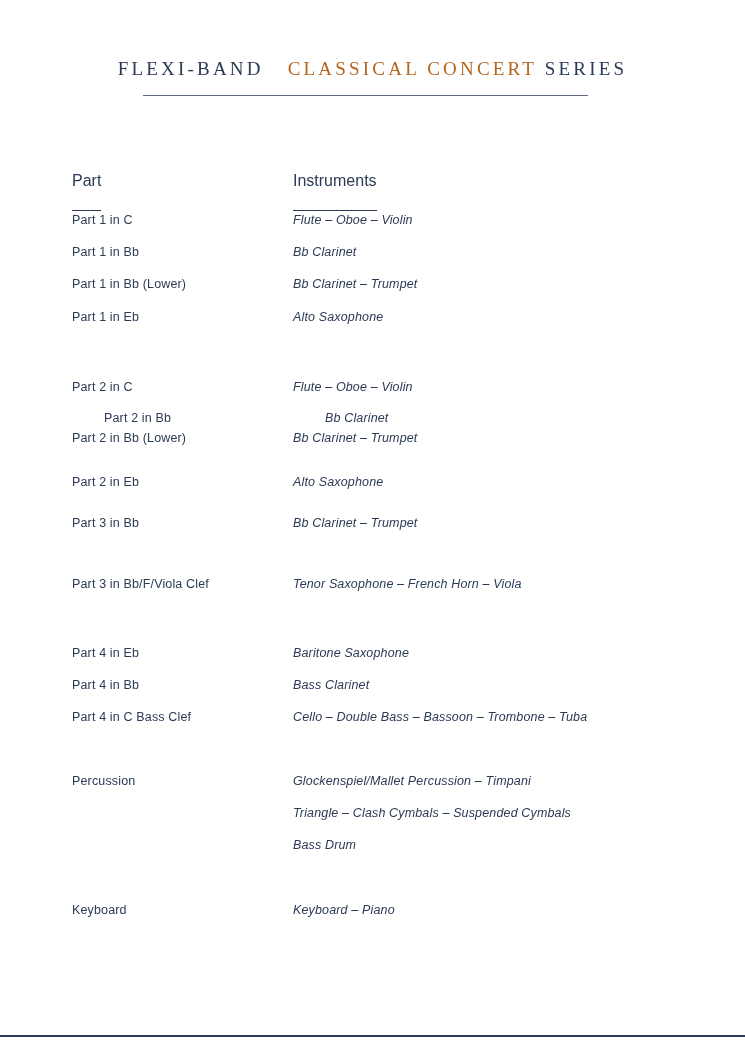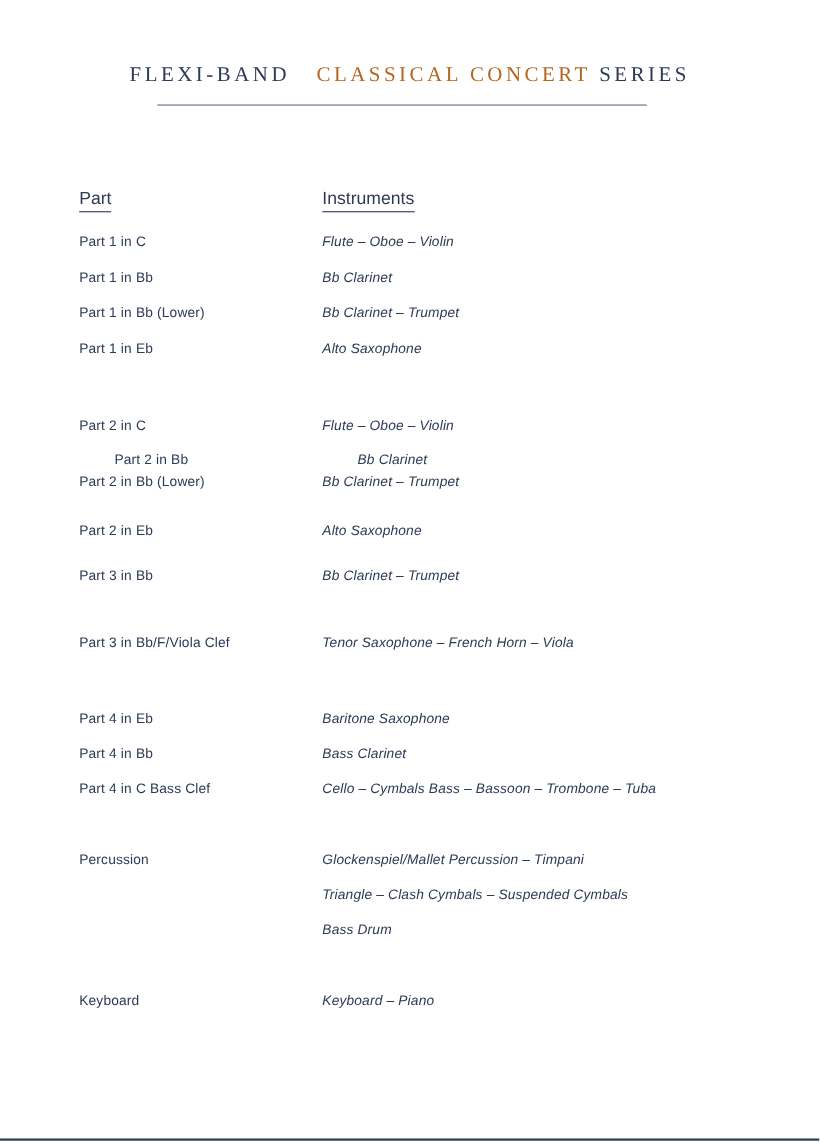--- a/index.html
+++ b/index.html
@@ -58,21 +58,21 @@
     font-size: 15px;
     letter-spacing: 4.2px;
     color: #2b3a55;
   }
   
   .col-head {
     position: absolute;
     font-family: "Liberation Sans", sans-serif;
     font-size: 16px;
     color: #2b3a55;
-    padding-bottom: 2px;
+    padding-bottom: 20px;
     border-bottom: 1.4px solid #2b3a55;
   }
   .col-head.part {
     left: 72px;
     top: 172px;
   }
   .col-head.instruments {
     left: 293px;
     top: 172px;
   }
@@ -177,21 +177,21 @@
       <div class="row" style="top: 646px;">
         <div class="cell-part">Part 4 in Eb</div>
         <div class="cell-instr">Baritone Saxophone</div>
       </div>
       <div class="row" style="top: 678px;">
         <div class="cell-part">Part 4 in Bb</div>
         <div class="cell-instr">Bass Clarinet</div>
       </div>
       <div class="row" style="top: 710px;">
         <div class="cell-part">Part 4 in C Bass Clef</div>
-        <div class="cell-instr">Cello – Cymbals Bass – Bassoon – Trombone – Tuba</div>
+        <div class="cell-instr">Cello – Double Bass – Bassoon – Trombone – Tuba</div>
       </div>
       <div class="row" style="top: 774px;">
         <div class="cell-part">Percussion</div>
         <div class="cell-instr">Glockenspiel/Mallet Percussion – Timpani</div>
       </div>
       <div class="row" style="top: 806px;">
         <div class="cell-part"></div>
         <div class="cell-instr">Triangle – Clash Cymbals – Suspended Cymbals</div>
       </div>
       <div class="row" style="top: 838px;">

